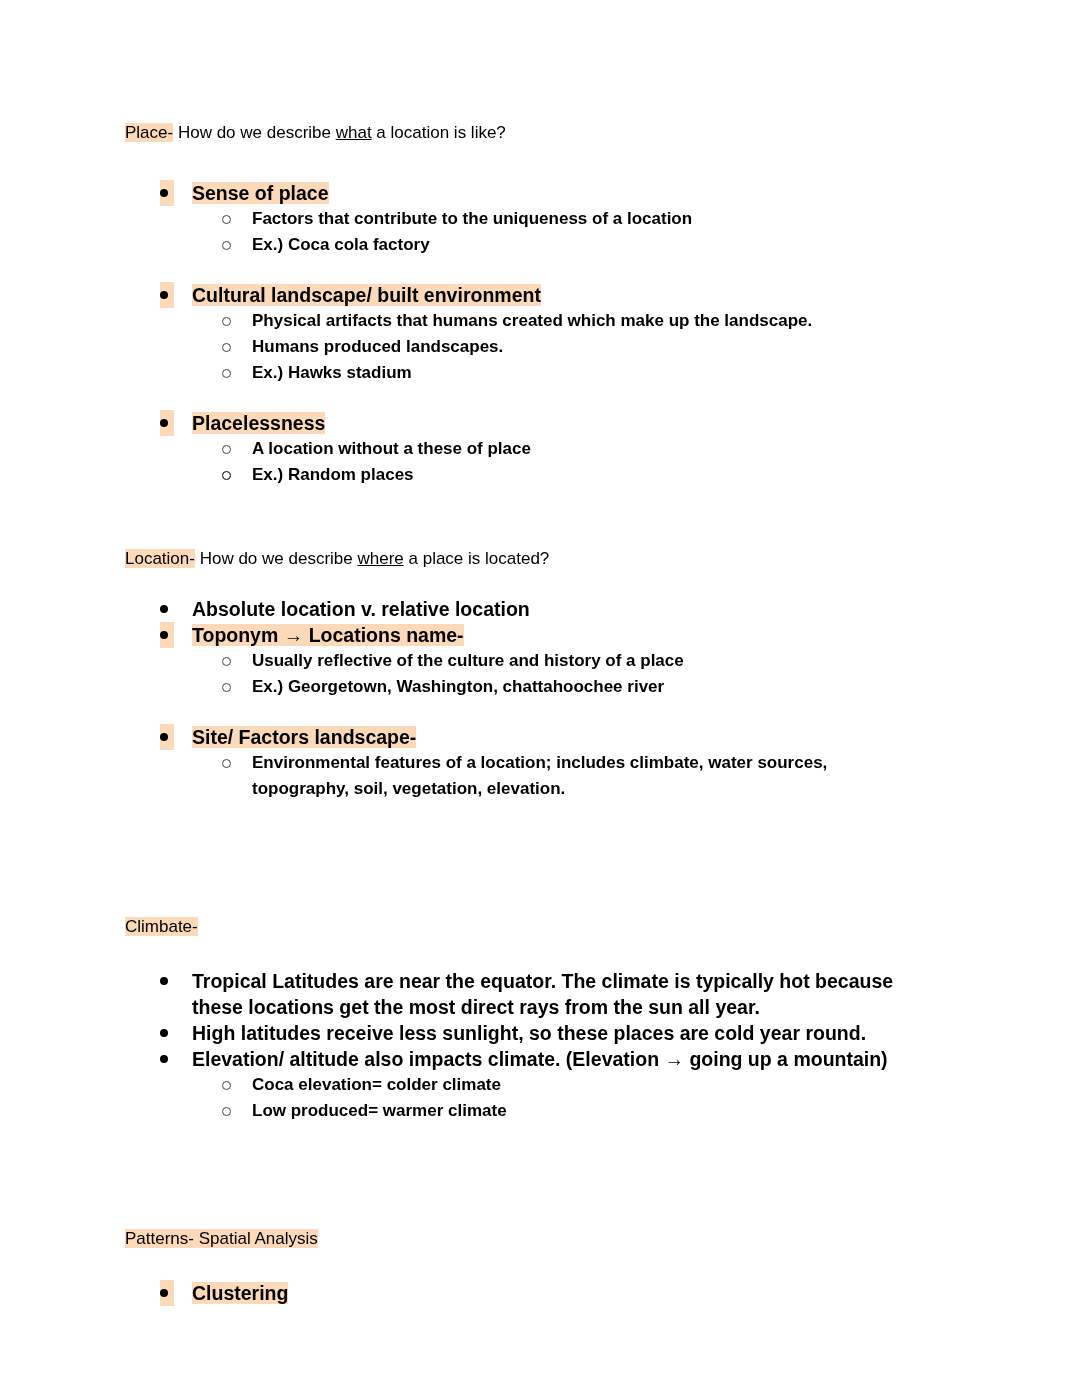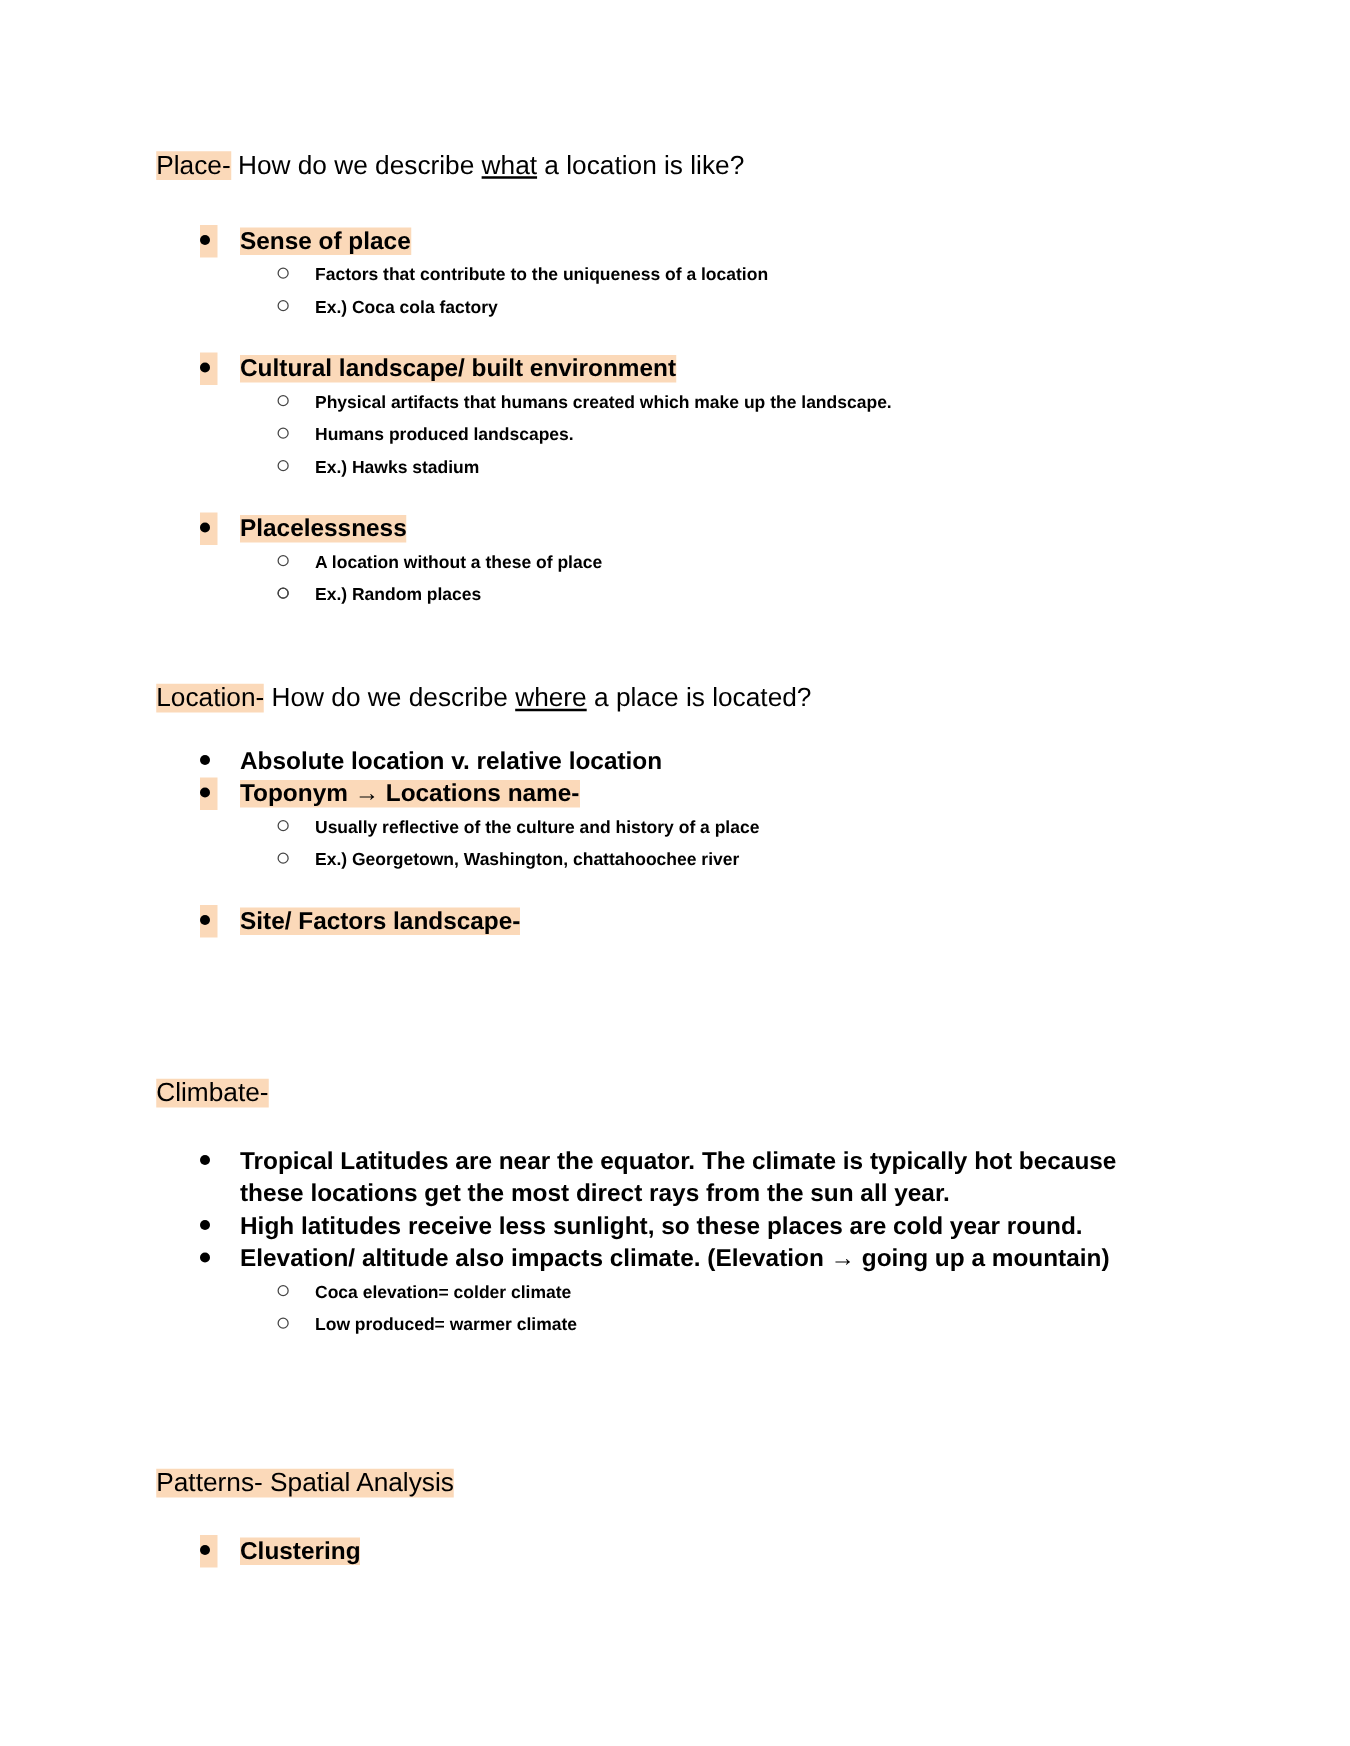--- a/index.html
+++ b/index.html
@@ -34,21 +34,21 @@
   .hl {
     background-color: #fbd9b9;
   }
 
   .underline {
     text-decoration: underline;
   }
 
   
   .section-head {
-    font-size: 21px;
+    font-size: 17px;
     line-height: 26px;
     margin: 0;
   }
 
   
   ul.lvl1 {
     list-style: none;
     margin: 0;
     padding: 0;
     font-weight: bold;
@@ -80,21 +80,21 @@
   }
 
   ul.lvl2 {
     list-style: none;
     margin: 0;
     padding: 0;
   }
   ul.lvl2 > li {
     position: relative;
     padding-left: 60px;   
-    font-size: 14px;
+    font-size: 17px;
     line-height: 26px;
     margin: 0;
   }
   ul.lvl2 > li > .bullet {
     position: absolute;
     left: 30px;
     top: 0;
     font-size: 19.5px;
     line-height: 26px;
   }
@@ -220,20 +220,26 @@
         </ul>
       </li>
     </ul>
 
     <div class="sp-24"></div>
 
     <ul class="lvl1">
       <li>
         <span class="bullet hl-bullet"><span class="dot"></span></span>
         <span class="hl">Site/ Factors landscape-</span>
+        <ul class="lvl2">
+          <li>
+            <span class="bullet"><span class="ring"></span></span>
+            <span>Environmental features of a location; includes climbate, water sources, topography, soil, vegetation, elevation.</span>
+          </li>
+        </ul>
       </li>
     </ul>
 
     <div class="sp-78"></div>
     <div class="sp-34"></div>
 
     <div class="section-head">
       <span class="hl">Climbate-</span>
     </div>
 

